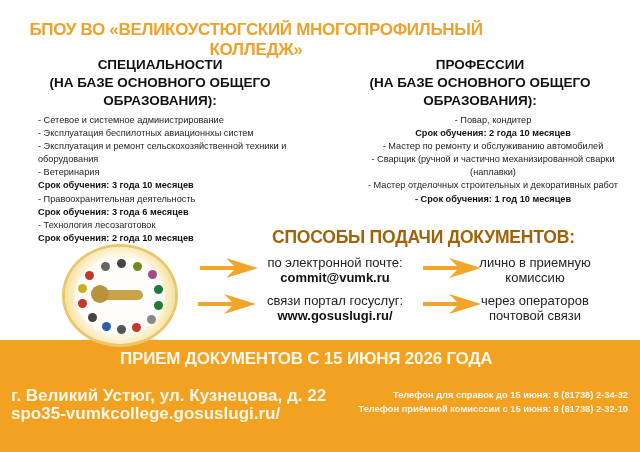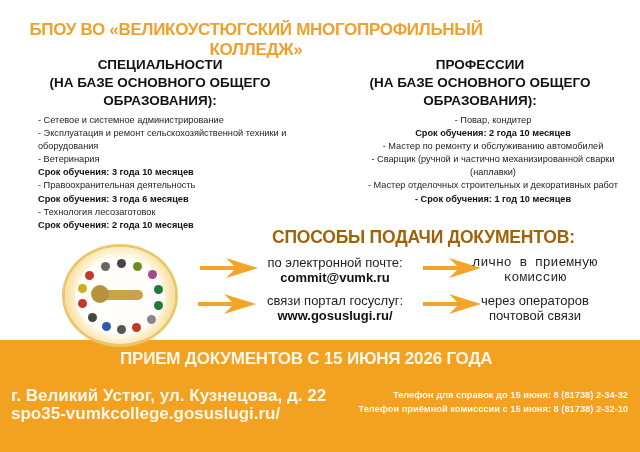--- a/index.html
+++ b/index.html
@@ -39,20 +39,21 @@
 </div>
 
 <div class="col-head right">
   <div>ПРОФЕССИИ</div>
   <div>(НА БАЗЕ ОСНОВНОГО ОБЩЕГО</div>
   <div>ОБРАЗОВАНИЯ):</div>
 </div>
 
 <div class="list left">
   <span class="item">- Сетевое и системное администрирование</span>
+  <span class="item">- Эксплуатация беспилотных авиационнхы систем</span>
   <span class="item">- Эксплуатация и ремонт сельскохозяйственной техники и оборудования</span>
   <span class="item">- Ветеринария</span>
   <span class="term">Срок обучения: 3 года 10 месяцев</span>
   <span class="item">- Правоохранительная деятельность</span>
   <span class="term">Срок обучения: 3 года 6 месяцев</span>
   <span class="item">- Технология лесозаготовок</span>
   <span class="term">Срок обучения: 2 года 10 месяцев</span>
 </div>
 
 <div class="list right">
@@ -100,21 +101,21 @@
 </svg>
 
 <div class="method" style="left:250px;top:255px;">
   <div>по электронной почте:</div>
   <div><b>commit@vumk.ru</b></div>
 </div>
 <div class="method" style="left:250px;top:293px;">
   <div>связи портал госуслуг:</div>
   <div><b>www.gosuslugi.ru/</b></div>
 </div>
-<div class="method" style="left:450px;top:255px;font-family:Liberation Mono, monospace;">
+<div class="method" style="left:450px;top:255px;">
   <div>лично в приемную</div>
   <div>комиссию</div>
 </div>
 <div class="method" style="left:450px;top:293px;">
   <div>через операторов</div>
   <div>почтовой связи</div>
 </div>
 
 <div class="band"></div>
 <div class="band-title">ПРИЕМ ДОКУМЕНТОВ С 15 ИЮНЯ 2026  ГОДА</div>

